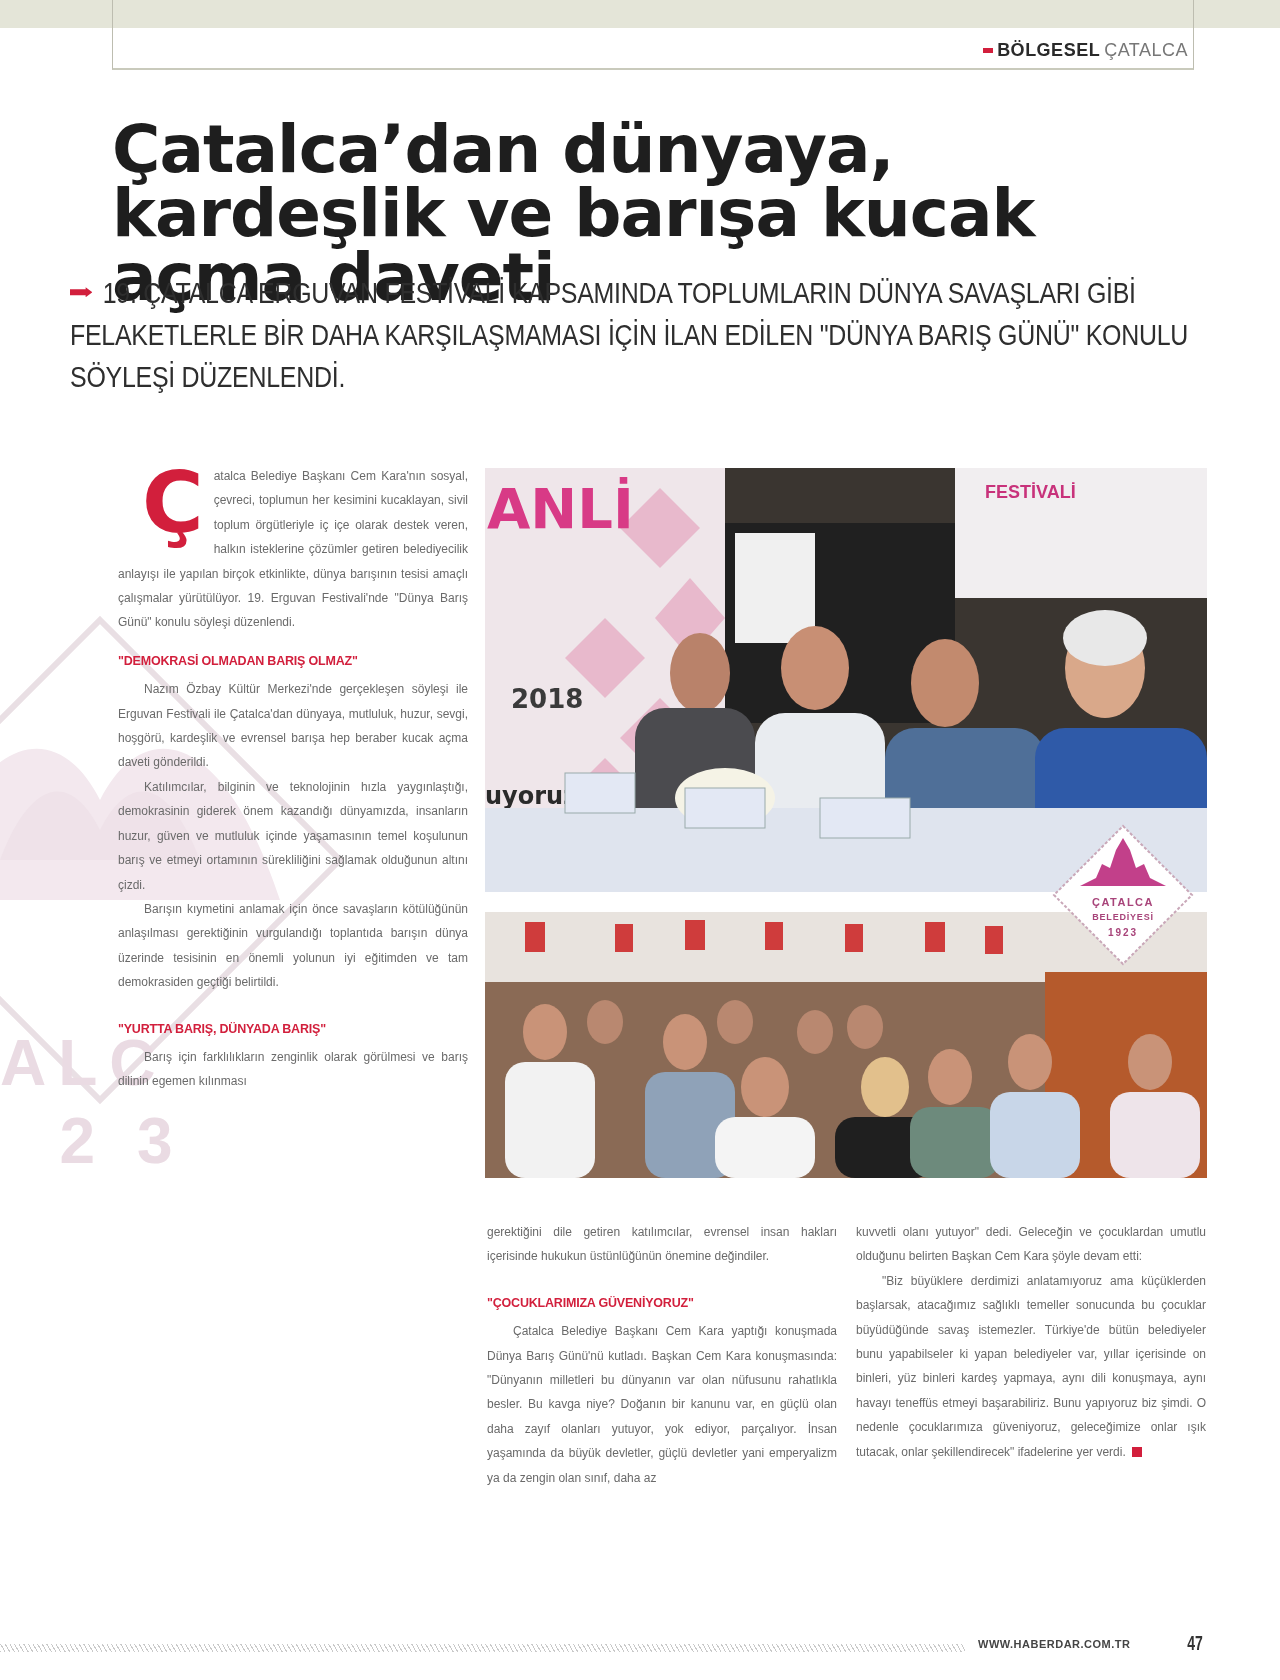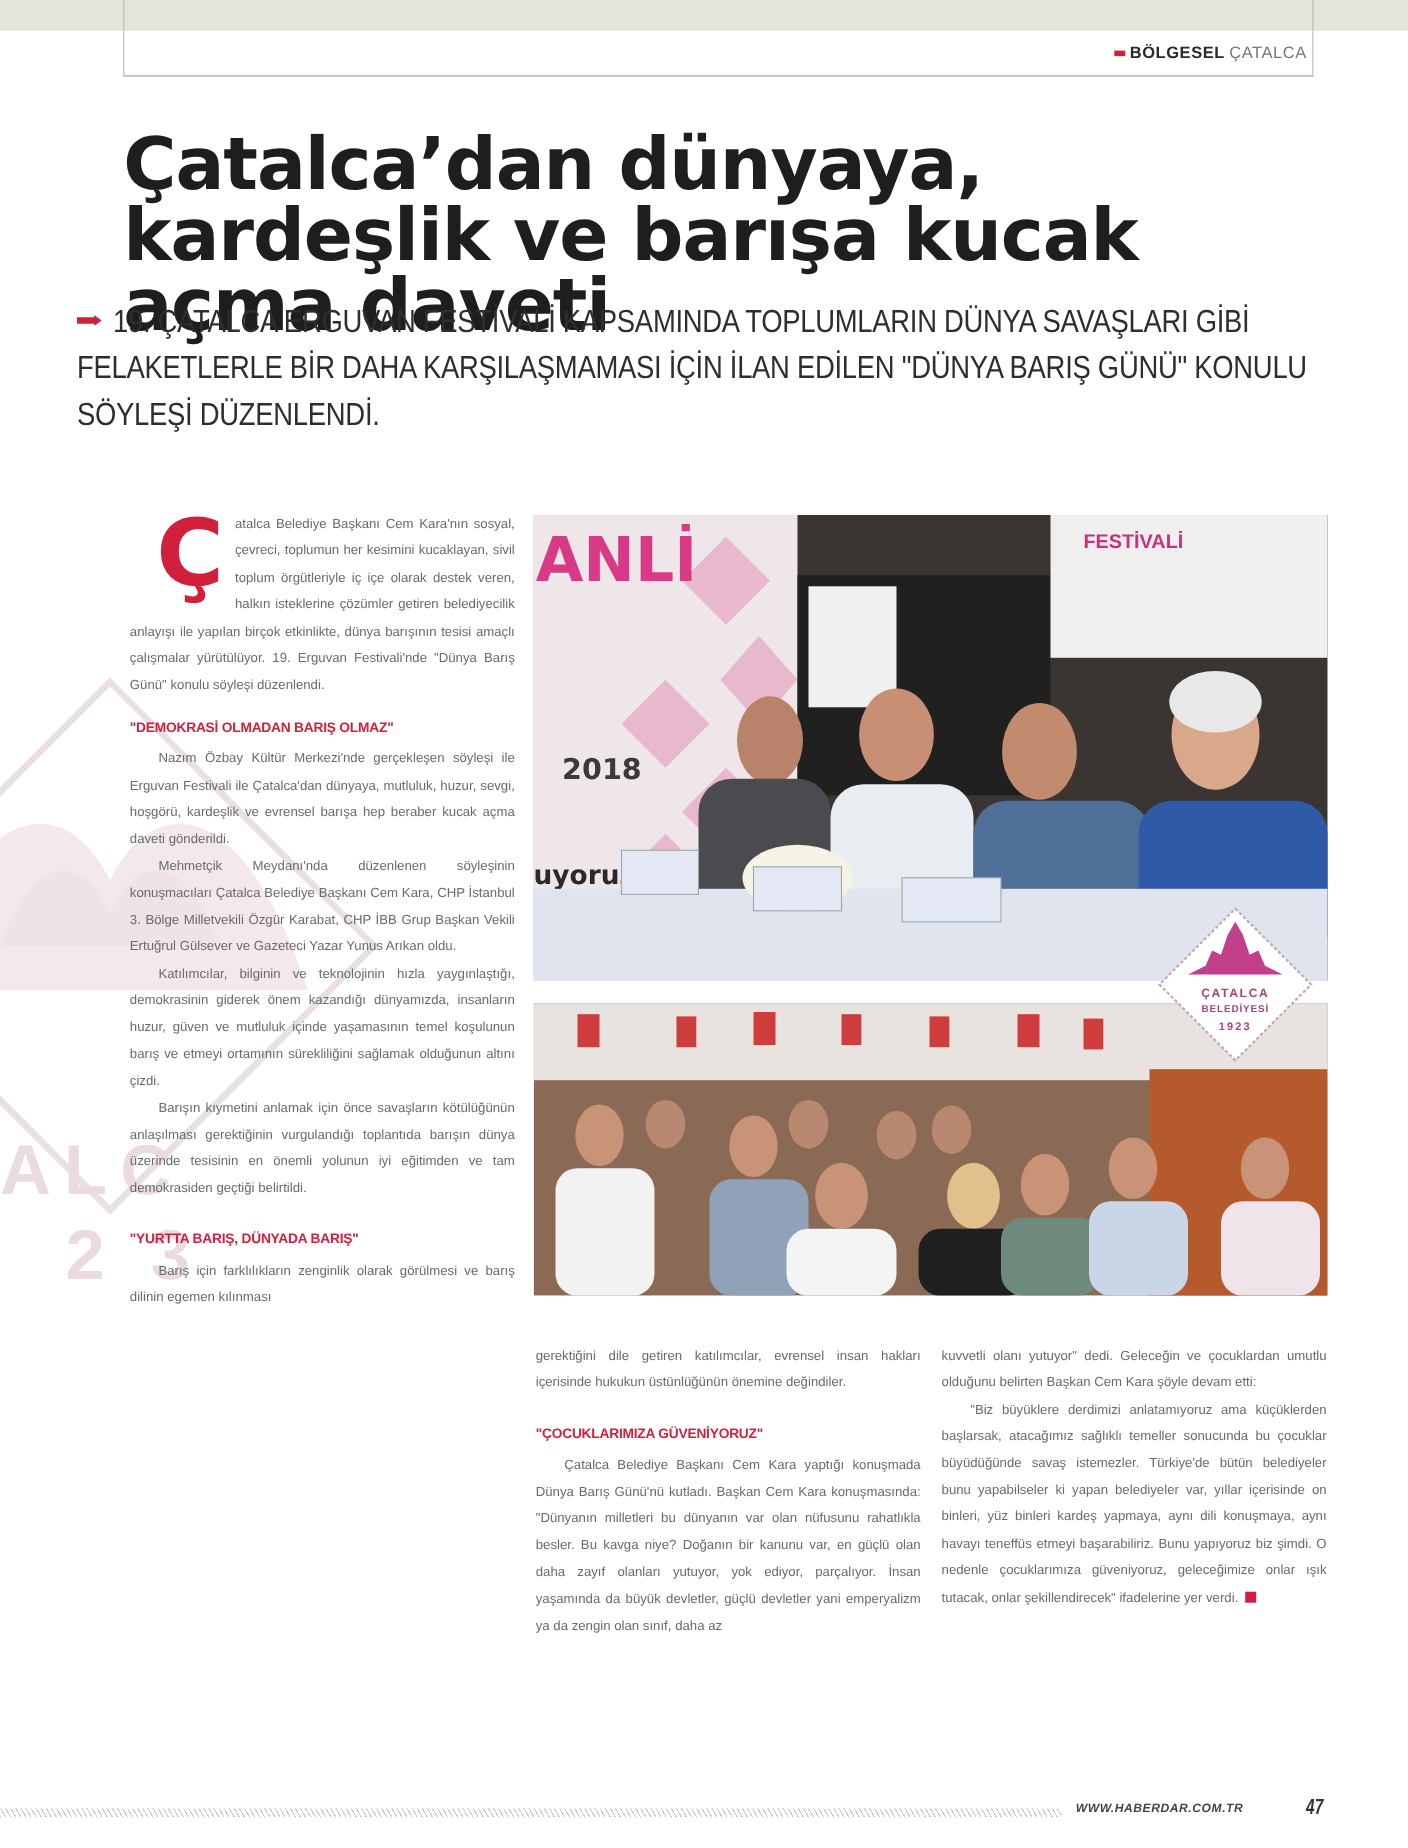--- a/index.html
+++ b/index.html
@@ -12,21 +12,21 @@
   .top-band {
     position: absolute; left: 0; top: 0; width: 1280px; height: 28px;
     background: #e4e5d8;
   }
   .header-frame {
     position: absolute; left: 112px; top: 0; width: 1080px; height: 68px;
     border-left: 1px solid #bdbdb0; border-right: 1px solid #bdbdb0;
     border-bottom: 2px solid #c9cabc;
   }
   .section-tag {
-    position: absolute; right: 92px; top: 40px; font-size: 15px; letter-spacing: 0.5px;
+    position: absolute; right: 92px; top: 40px; font-size: 18px; letter-spacing: 0.5px;
     display: flex; align-items: center; gap: 4px;
   }
   .section-tag .bar { width: 10px; height: 5px; background: #d21f3c; display: inline-block; }
   .section-tag .bold { font-weight: bold; color: #2a2a2a; }
   .section-tag .light { color: #777; font-weight: normal; }
 
   
   .watermark {
     position: absolute; left: -160px; top: 600px; width: 520px; height: 520px;
     pointer-events: none;
@@ -79,21 +79,21 @@
     position: absolute; overflow: hidden;
   }
   .photo-panel { left: 485px; top: 468px; width: 774px; height: 424px; }
   .photo-crowd { left: 485px; top: 912px; width: 722px; height: 266px; }
 
   .logo-badge {
     position: absolute; left: 1052px; top: 824px; width: 142px; height: 142px;
   }
 
   .footer {
-    position: absolute; left: 0; top: 1632px; width: 1040px; height: 30px; font-style: italic;
+    position: absolute; left: 0; top: 1632px; width: 1040px; height: 30px;
   }
   .footer .zigzag {
     position: absolute; left: 0; top: 12px; width: 965px; height: 8px;
     background: repeating-linear-gradient(60deg, #c9c9c9 0 1px, transparent 1px 4px);
   }
   .footer .url {
     position: absolute; left: 978px; top: 6px; font-size: 11px; font-weight: bold;
     color: #444; letter-spacing: 0.5px;
   }
   .footer .page-number {
@@ -126,21 +126,20 @@
 
 <div class="deck">
   <span class="arrow-icon"></span><span>19. ÇATALCA ERGUVAN FESTİVALİ KAPSAMINDA TOPLUMLARIN DÜNYA SAVAŞLARI GİBİ FELAKETLERLE BİR DAHA KARŞILAŞMAMASI İÇİN İLAN EDİLEN "DÜNYA BARIŞ GÜNÜ" KONULU SÖYLEŞİ DÜZENLENDİ.</span>
 </div>
 
 <div class="col col-1">
   <span class="dropcap">Ç</span>
   <p class="noindent">atalca Belediye Başkanı Cem Kara'nın sosyal, çevreci, toplumun her kesimini kucaklayan, sivil toplum örgütleriyle iç içe olarak destek veren, halkın isteklerine çözümler getiren belediyecilik anlayışı ile yapılan birçok etkinlikte, dünya barışının tesisi amaçlı çalışmalar yürütülüyor. 19. Erguvan Festivali'nde "Dünya Barış Günü" konulu söyleşi düzenlendi.</p>
   <h3>"DEMOKRASİ OLMADAN BARIŞ OLMAZ"</h3>
   <p>Nazım Özbay Kültür Merkezi'nde gerçekleşen söyleşi ile Erguvan Festivali ile Çatalca'dan dünyaya, mutluluk, huzur, sevgi, hoşgörü, kardeşlik ve evrensel barışa hep beraber kucak açma daveti gönderildi.</p>
-  <p>Mehmetçik Meydanı'nda düzenlenen söyleşinin konuşmacıları Çatalca Belediye Başkanı Cem Kara, CHP İstanbul 3. Bölge Milletvekili Özgür Karabat, CHP İBB Grup Başkan Vekili Ertuğrul Gülsever ve Gazeteci Yazar Yunus Arıkan oldu.</p>
   <p>Katılımcılar, bilginin ve teknolojinin hızla yaygınlaştığı, demokrasinin giderek önem kazandığı dünyamızda, insanların huzur, güven ve mutluluk içinde yaşamasının temel koşulunun barış ve etmeyi ortamının sürekliliğini sağlamak olduğunun altını çizdi.</p>
   <p>Barışın kıymetini anlamak için önce savaşların kötülüğünün anlaşılması gerektiğinin vurgulandığı toplantıda barışın dünya üzerinde tesisinin en önemli yolunun iyi eğitimden ve tam demokrasiden geçtiği belirtildi.</p>
   <h3 style="margin-top:22px">"YURTTA BARIŞ, DÜNYADA BARIŞ"</h3>
   <p>Barış için farklılıkların zenginlik olarak görülmesi ve barış dilinin egemen kılınması</p>
 </div>
 
 <div class="col col-2">
   <p class="noindent">gerektiğini dile getiren katılımcılar, evrensel insan hakları içerisinde hukukun üstünlüğünün önemine değindiler.</p>
   <h3 style="margin-top:22px">"ÇOCUKLARIMIZA GÜVENİYORUZ"</h3>
   <p>Çatalca Belediye Başkanı Cem Kara yaptığı konuşmada Dünya Barış Günü'nü kutladı. Başkan Cem Kara konuşmasında: "Dünyanın milletleri bu dünyanın var olan nüfusunu rahatlıkla besler. Bu kavga niye? Doğanın bir kanunu var, en güçlü olan daha zayıf olanları yutuyor, yok ediyor, parçalıyor. İnsan yaşamında da büyük devletler, güçlü devletler yani emperyalizm ya da zengin olan sınıf, daha az</p>

